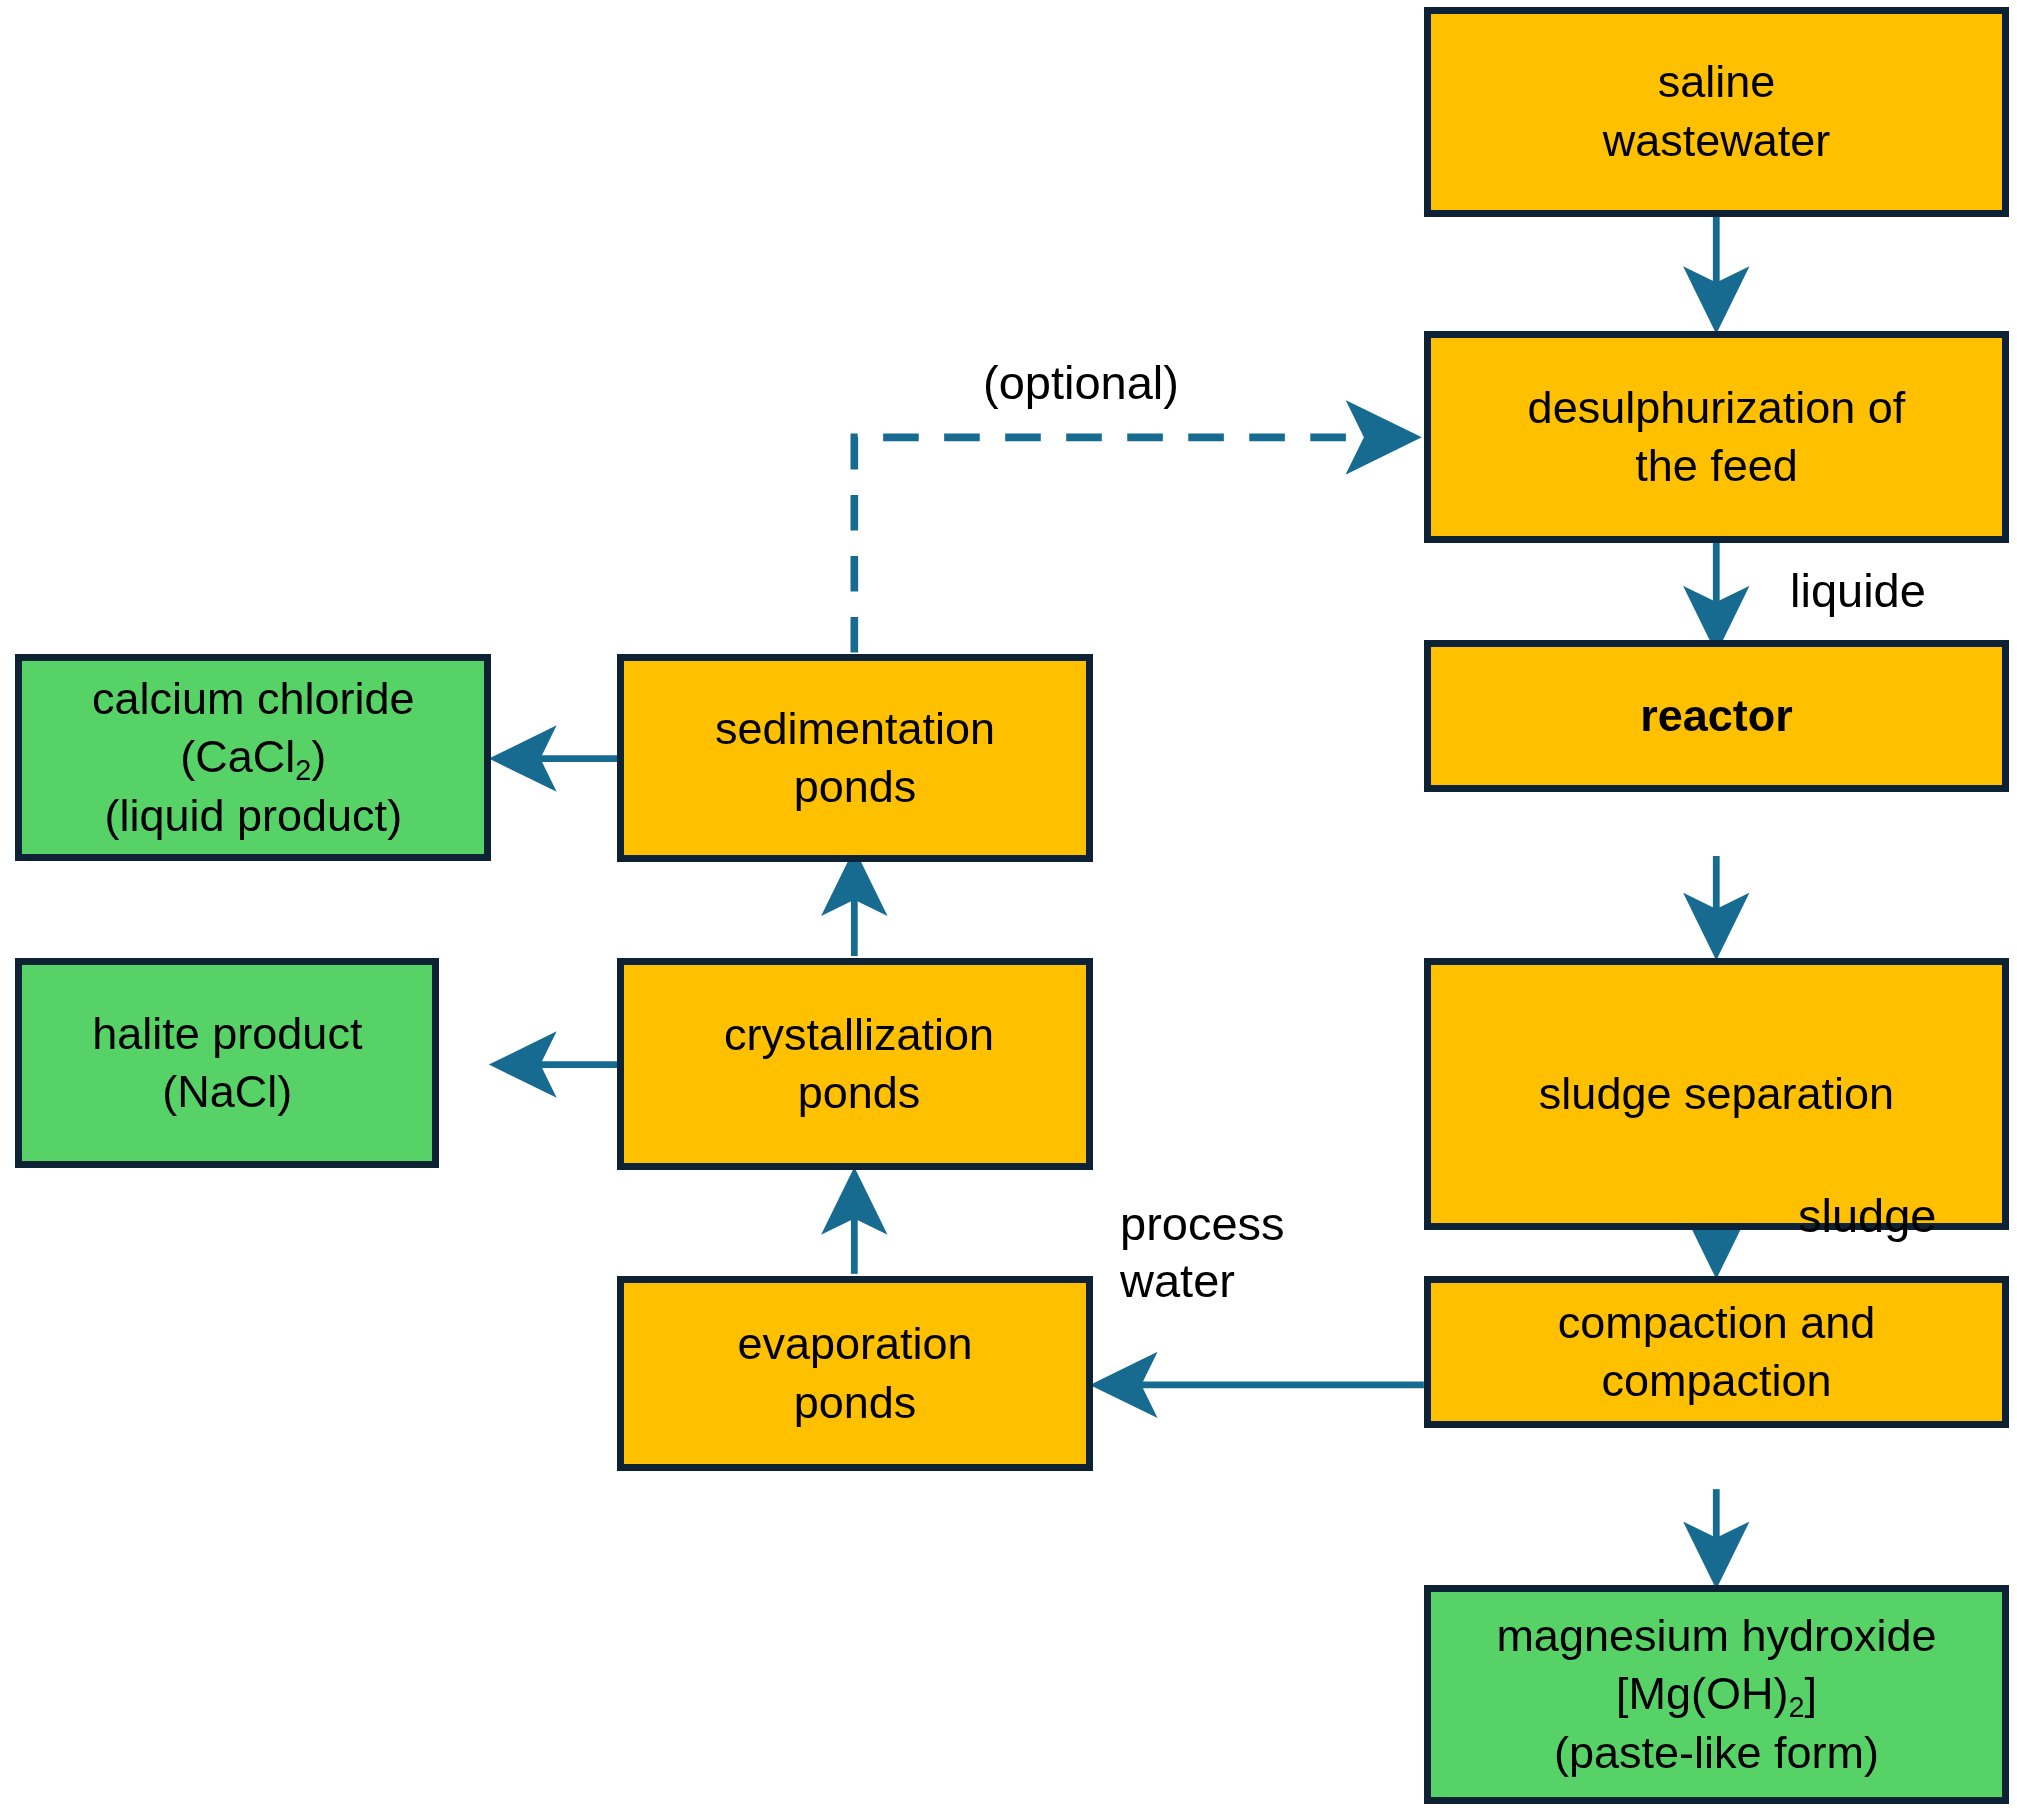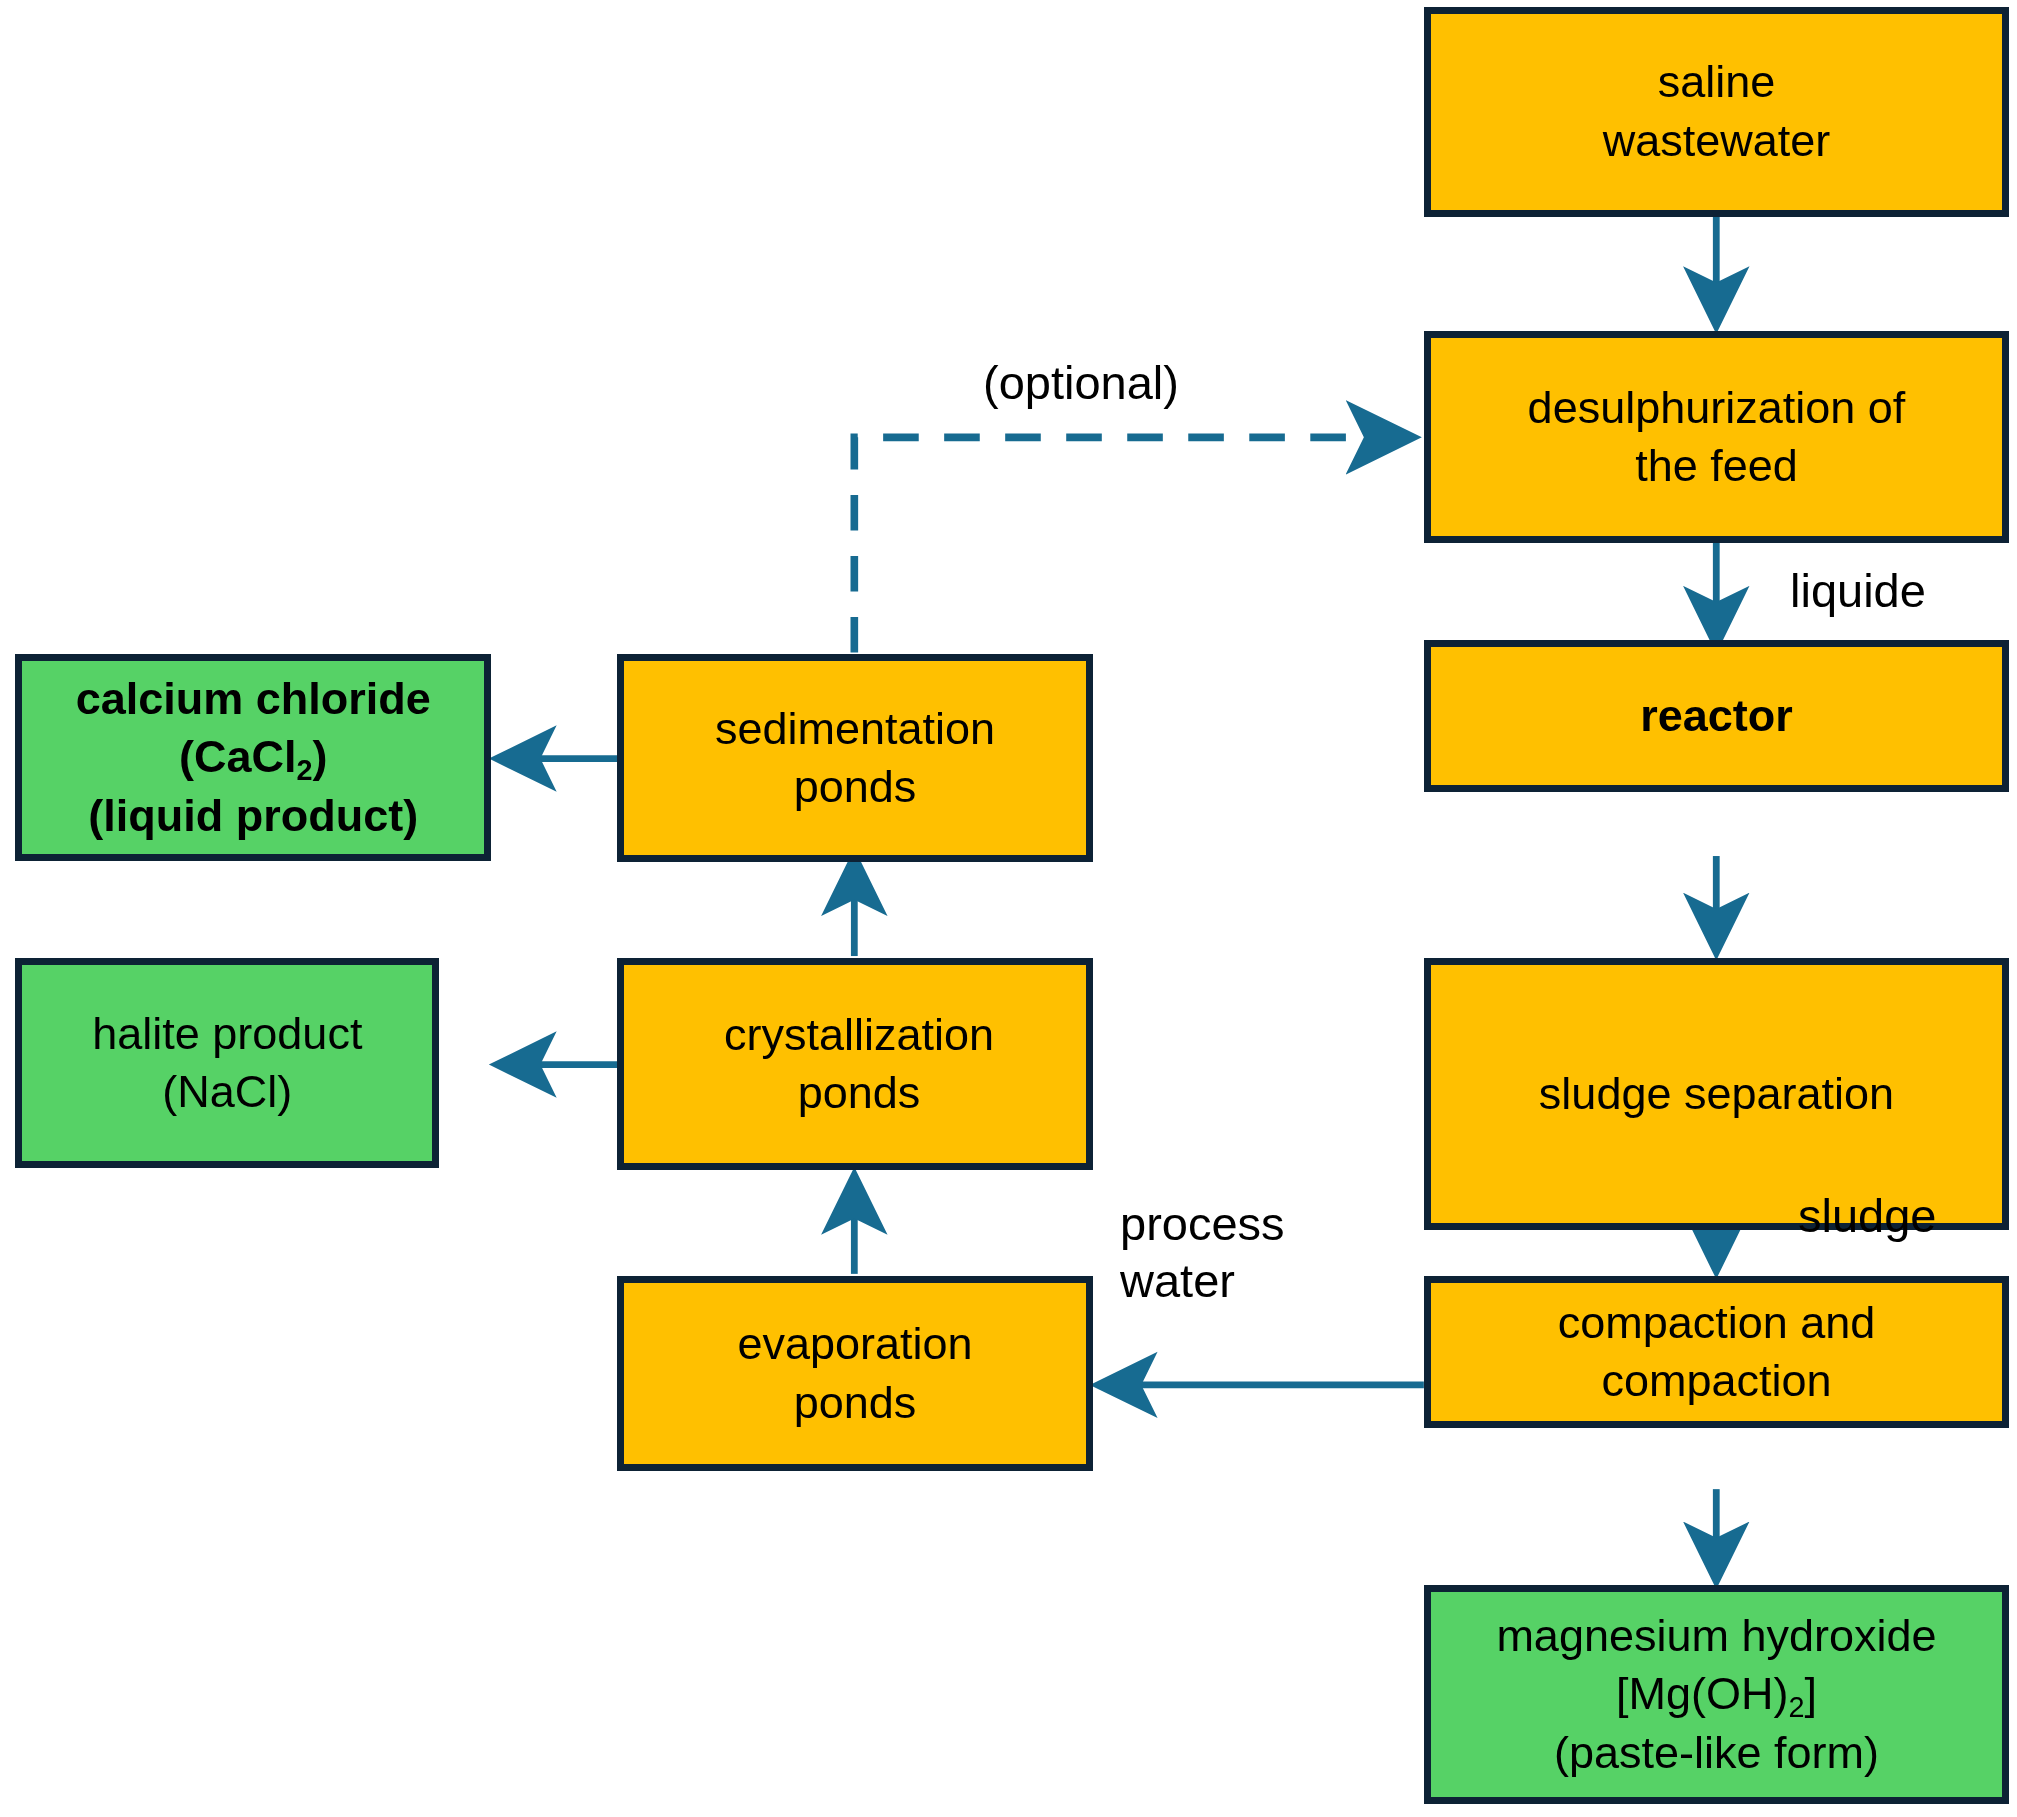--- a/index.html
+++ b/index.html
@@ -117,21 +117,21 @@
   </div>
 
   <div class="node process" style="left:617px; top:958px; width:476px; height:212px;padding-left:8px;">
     <span class="txt"><span>crystallization</span><br><span>ponds</span></span>
   </div>
 
   <div class="node process" style="left:617px; top:1276px; width:476px; height:195px;">
     <span class="txt"><span>evaporation</span><br><span>ponds</span></span>
   </div>
 
-  <div class="node product" style="left:15.3px; top:654px; width:476px; height:207px;font-weight:bold;">
+  <div class="node product" style="left:15.3px; top:654px; width:476px; height:207px;">
     <span class="txt"><span>calcium chloride</span><br><span>(CaCl</span><sub>2</sub><span>)</span><br><span>(liquid product)</span></span>
   </div>
 
   <div class="node product" style="left:15.3px; top:958px; width:424px; height:210px;">
     <span class="txt"><span>halite product</span><br><span>(NaCl)</span></span>
   </div>
 
   <div class="edgelabel" style="left:983px; top:354px;">(optional)</div>
 
   <div class="edgelabel" style="left:1790px; top:562px;">liquide</div>

